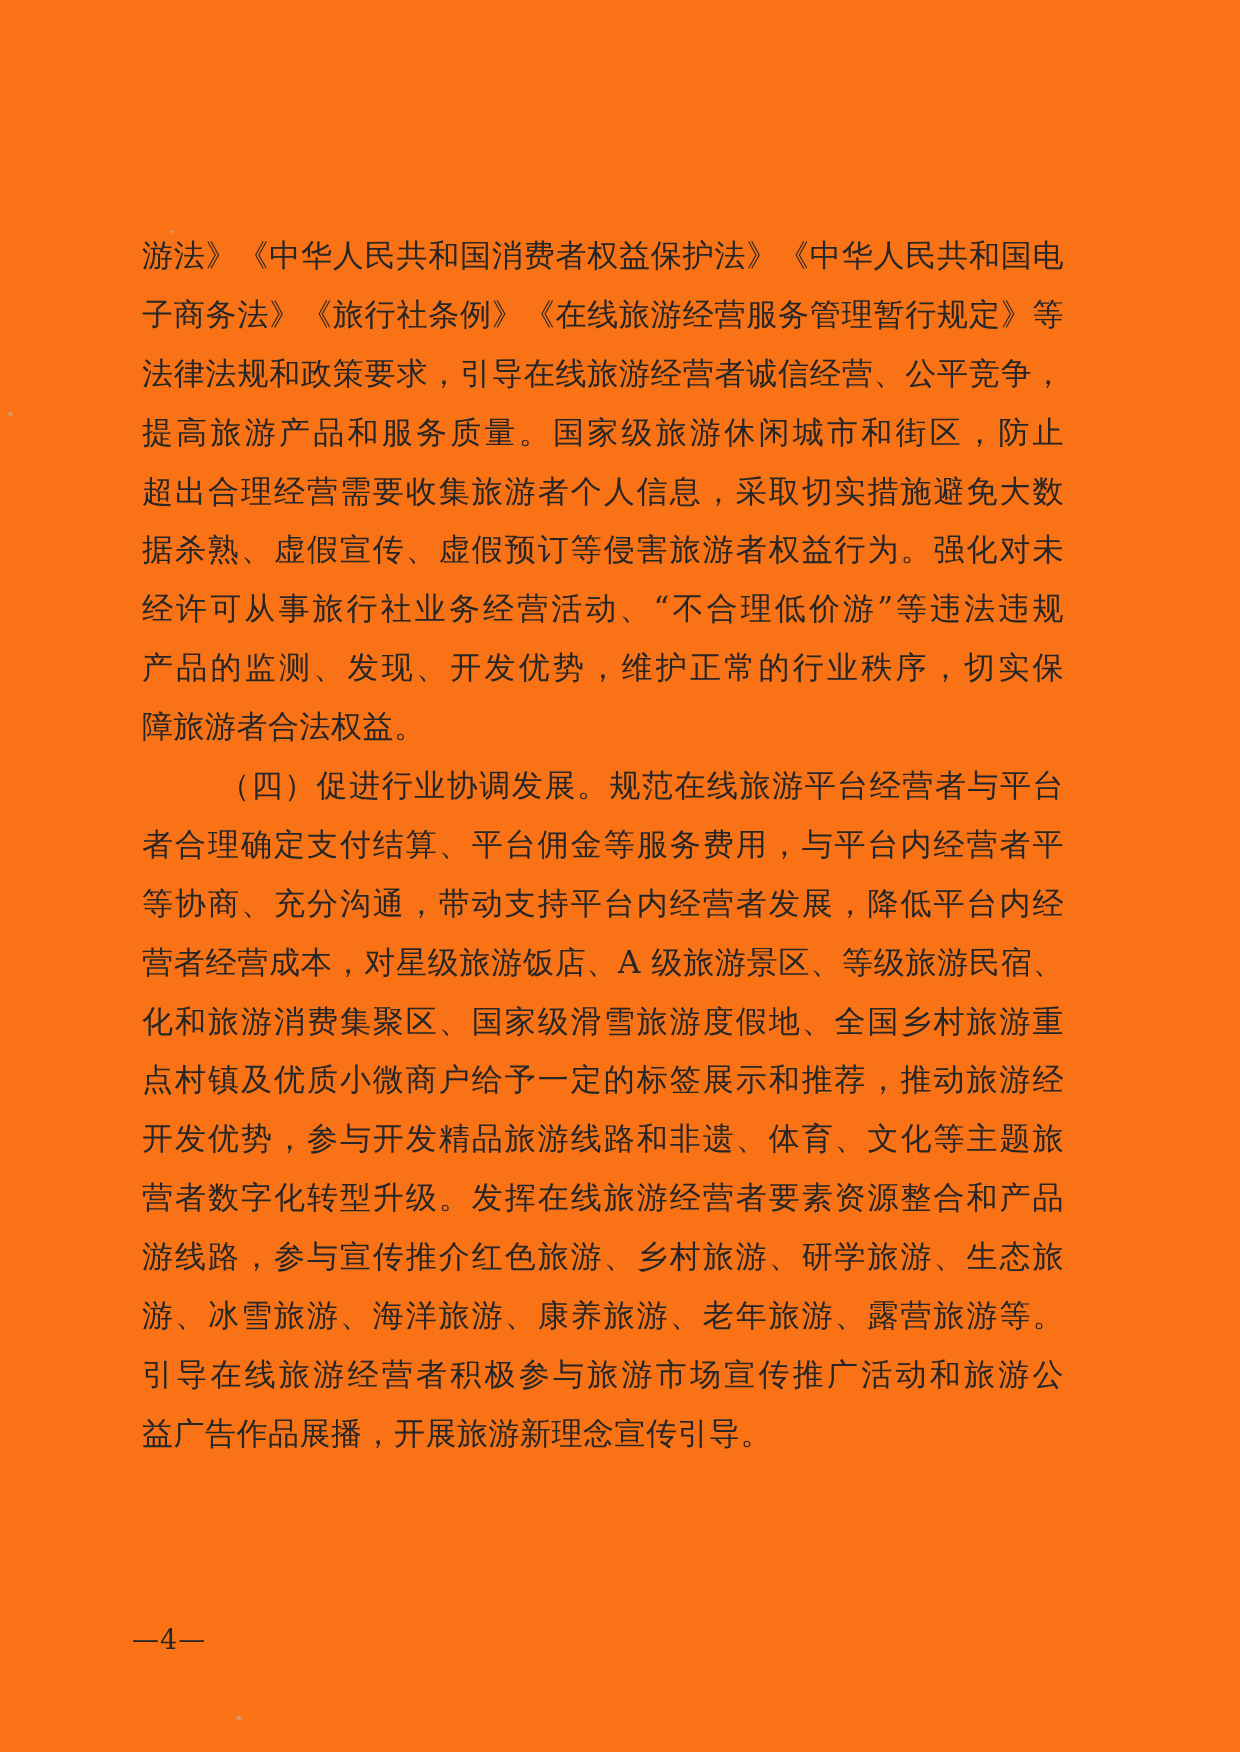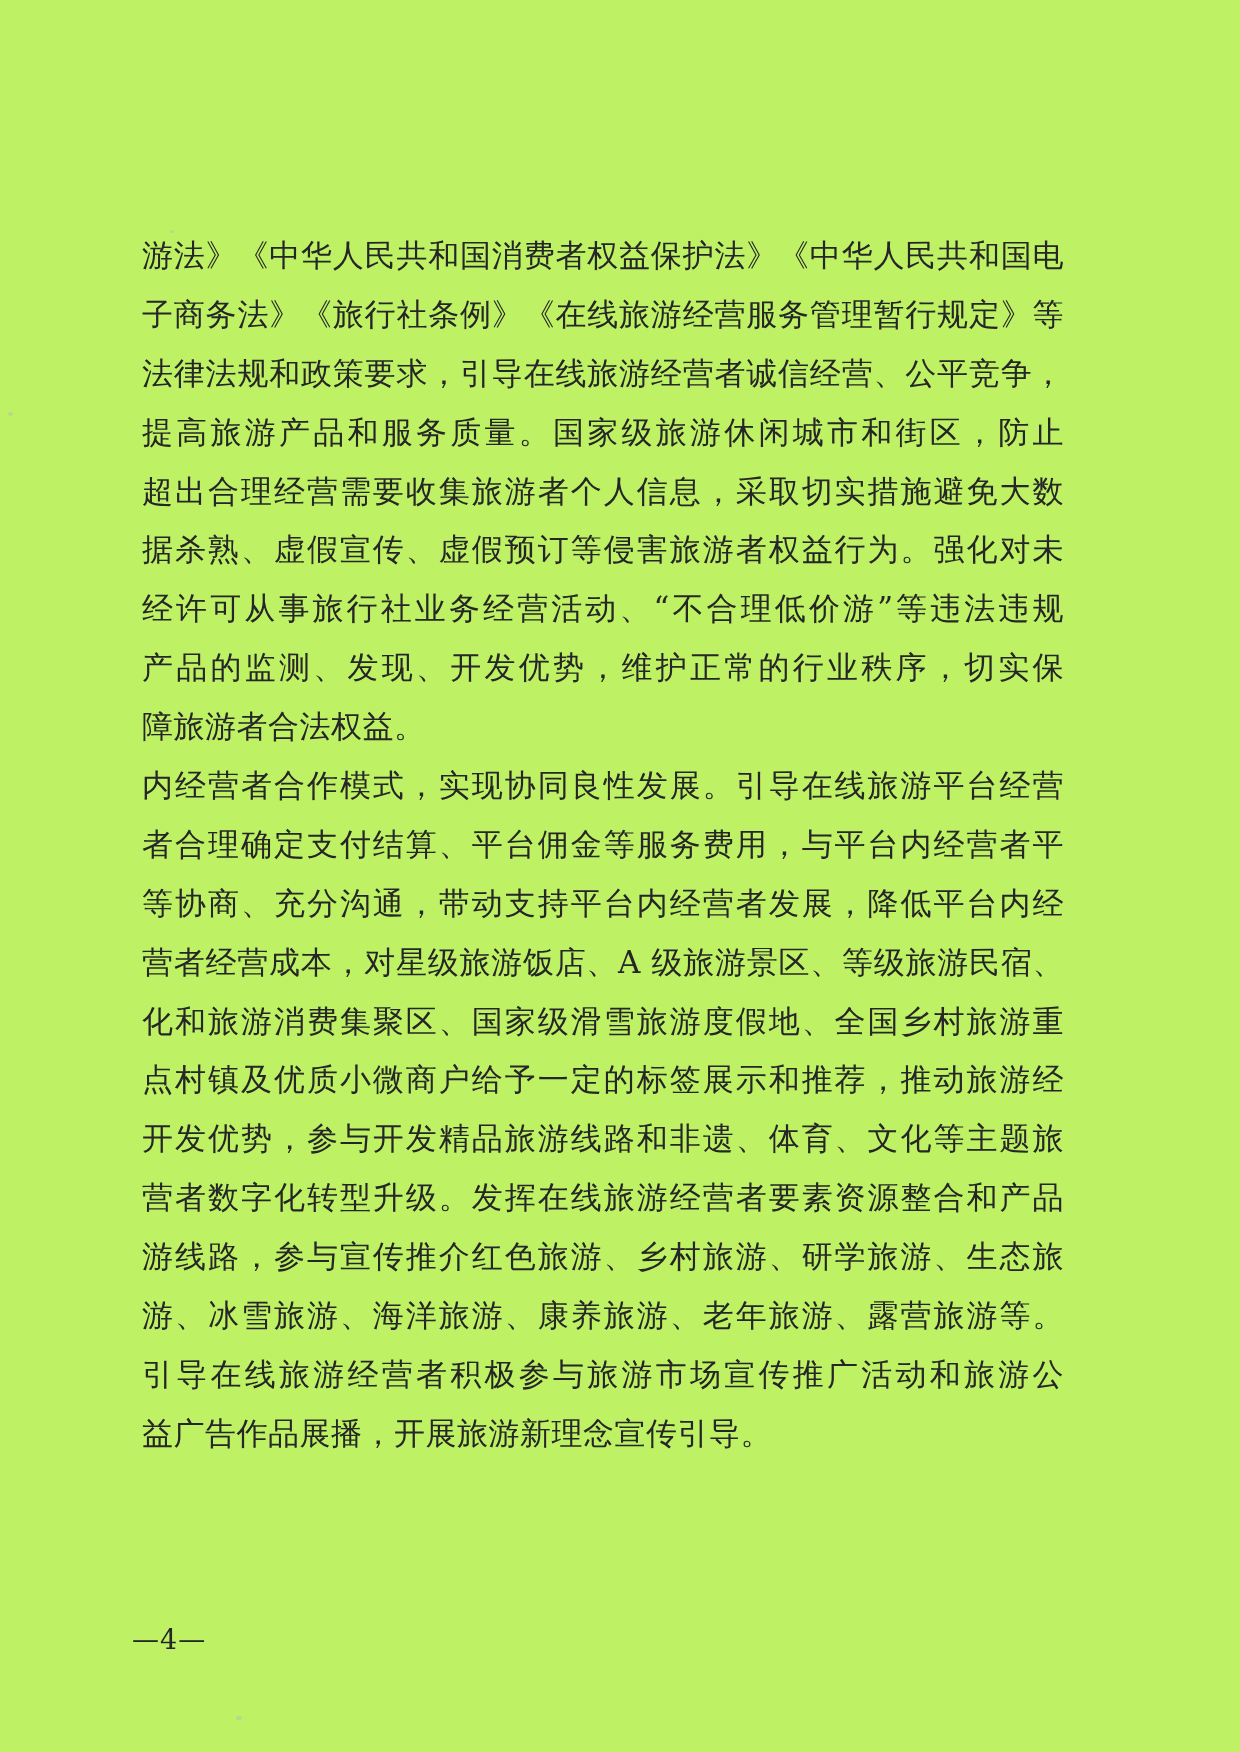--- a/index.html
+++ b/index.html
@@ -54,37 +54,37 @@
     border-radius: 50%;
     opacity: 0.5;
   }
   .speckle.s1 { left: 170px; top: 230px; width: 4px; height: 3px; }
   .speckle.s2 { left: 8px;   top: 412px; width: 5px; height: 4px; }
   .speckle.s3 { left: 236px; top: 1716px; width: 6px; height: 4px; }
 </style>
 </head>
 <body>
 
-<div class="page" style="background: #bef264; color: rgb(38, 38, 38);">
+<div class="page" style="background: #f97316; color: rgb(38, 38, 38);">
 
   <div class="speckle s1"></div>
   <div class="speckle s2"></div>
   <div class="speckle s3"></div>
 
   <main class="doc-body">
     <div class="line">游法》《中华人民共和国消费者权益保护法》《中华人民共和国电</div>
     <div class="line">子商务法》《旅行社条例》《在线旅游经营服务管理暂行规定》等</div>
     <div class="line">法律法规和政策要求，引导在线旅游经营者诚信经营、公平竞争，</div>
     <div class="line">提高旅游产品和服务质量。国家级旅游休闲城市和街区，防止</div>
     <div class="line">超出合理经营需要收集旅游者个人信息，采取切实措施避免大数</div>
     <div class="line">据杀熟、虚假宣传、虚假预订等侵害旅游者权益行为。强化对未</div>
     <div class="line">经许可从事旅行社业务经营活动、“不合理低价游”等违法违规</div>
     <div class="line">产品的监测、发现、开发优势，维护正常的行业秩序，切实保</div>
     <div class="line end">障旅游者合法权益。</div>
-    <div class="line">内经营者合作模式，实现协同良性发展。引导在线旅游平台经营</div>
+    <div class="line indent">（四）促进行业协调发展。规范在线旅游平台经营者与平台</div>
     <div class="line">者合理确定支付结算、平台佣金等服务费用，与平台内经营者平</div>
     <div class="line">等协商、充分沟通，带动支持平台内经营者发展，降低平台内经</div>
     <div class="line">营者经营成本，对星级旅游饭店、A 级旅游景区、等级旅游民宿、</div>
     <div class="line">化和旅游消费集聚区、国家级滑雪旅游度假地、全国乡村旅游重</div>
     <div class="line">点村镇及优质小微商户给予一定的标签展示和推荐，推动旅游经</div>
     <div class="line">开发优势，参与开发精品旅游线路和非遗、体育、文化等主题旅</div>
     <div class="line">营者数字化转型升级。发挥在线旅游经营者要素资源整合和产品</div>
     <div class="line">游线路，参与宣传推介红色旅游、乡村旅游、研学旅游、生态旅</div>
     <div class="line">游、冰雪旅游、海洋旅游、康养旅游、老年旅游、露营旅游等。</div>
     <div class="line">引导在线旅游经营者积极参与旅游市场宣传推广活动和旅游公</div>

